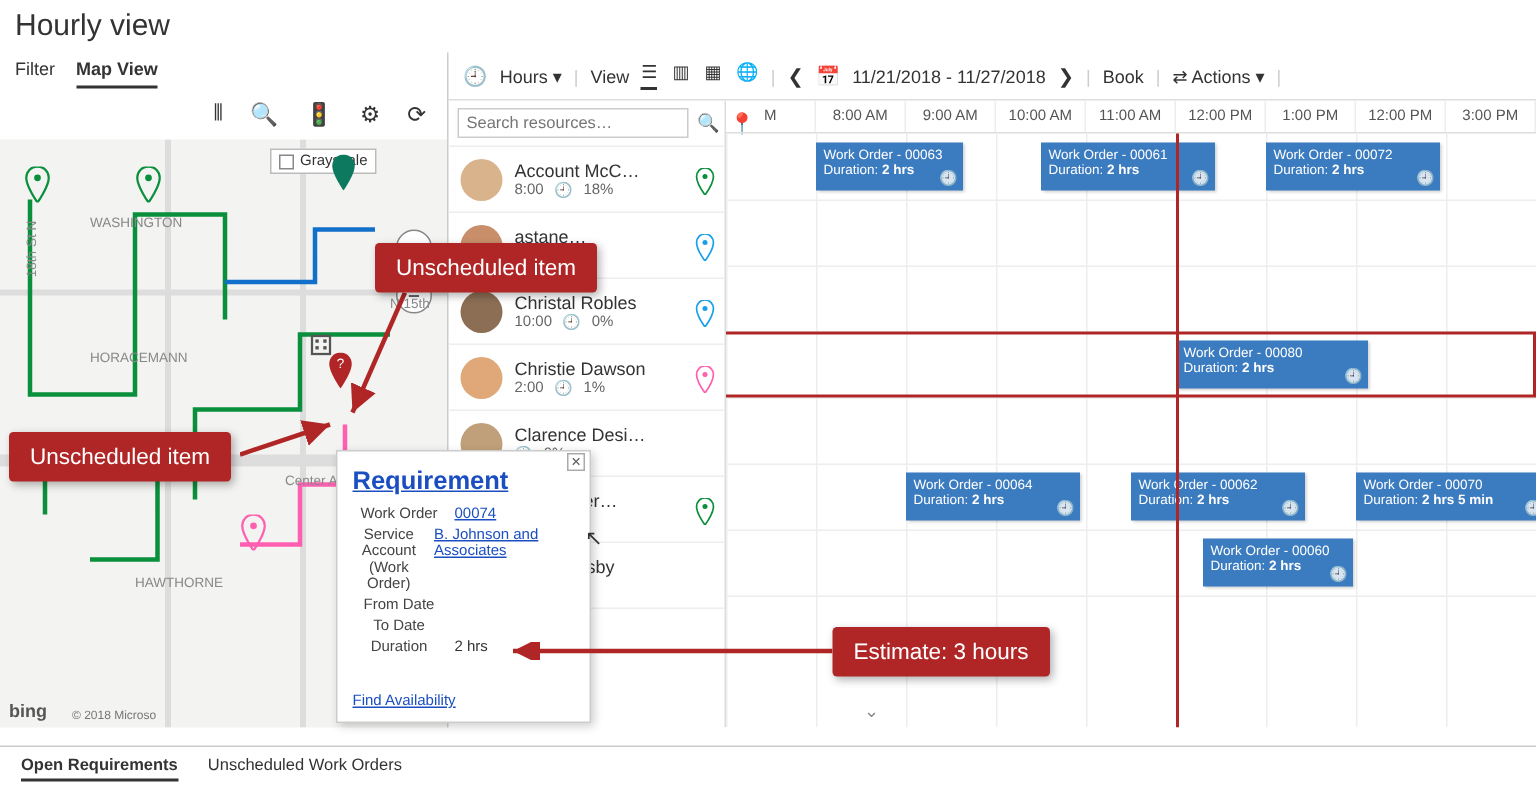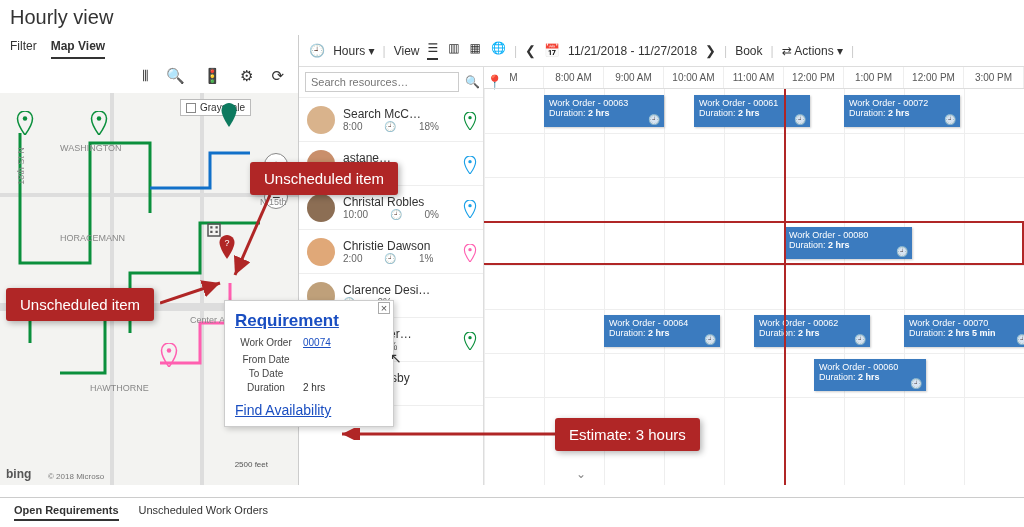--- a/index.html
+++ b/index.html
@@ -30,21 +30,21 @@
 .copyright { position:absolute; bottom:4px; left:48px; font-size:8px; color:#777;text-align:center; }
 .scale { position:absolute; bottom:16px; right:30px; font-size:8px; color:#555; }
 
 
 .req-flyout { position:absolute; left:224px; top:300px; width:170px; background:#fff; border:1px solid #ccc; box-shadow:2px 2px 6px rgba(0,0,0,0.2); padding:10px 10px 8px 10px; font-size:10px; z-index:20;}
 .req-flyout .close { position:absolute; top:1px; right:3px; font-size:11px; cursor:pointer; color:#555; border:1px solid #aaa; width:12px; height:12px; line-height:10px; text-align:center;}
 .req-flyout h4 { color:#1a4ec1; text-decoration:underline; font-size:17px; margin-bottom:6px; font-weight:600;}
 .req-flyout .row { display:flex; margin:3px 0; }
 .req-flyout .lbl { width:68px; text-align:center; padding-right:6px; color:#444;}
 .req-flyout .val a { color:#1a4ec1; text-decoration:underline; }
-.req-flyout .find { color:#1a4ec1; text-decoration:underline; margin-top:6px; display:inline-block; font-size:14px;}
+.req-flyout .find { color:#1a4ec1; text-decoration:underline; margin-top:22px; display:inline-block; font-size:10px;}
 
 
 .right-panel { flex:1; display:flex; flex-direction:column; position: relative; }
 .sched-toolbar { display:flex; align-items:center; gap:8px; padding:6px 10px; border-bottom:1px solid #ddd; font-size:12px; }
 .sched-toolbar .sep { color:#ccc; }
 .sched-toolbar .ico { font-size:13px; cursor:pointer; }
 .view-icons { display:flex; gap:10px; }
 .view-icons span { cursor:pointer; padding-bottom:3px;}
 .view-icons span.active { border-bottom:2px solid #333; }
 
@@ -52,21 +52,21 @@
 
 .sched-body { display:flex; flex:1; overflow:hidden; }
 .res-col { width:185px; border-right:1px solid #ddd; }
 .search-row { display:flex; align-items:center; padding:5px 6px; gap:6px; border-bottom:1px solid #eee;}
 .search-row input { flex:1; border:1px solid #ccc; padding:3px 5px; font-size:11px; }
 .search-row .mag { font-size:12px; color:#555; cursor:pointer;}
 .search-row .pin-ico { font-size:14px; cursor:pointer;}
 .res-row { display:flex; align-items:center; gap:8px; padding:4px 8px; border-bottom:1px solid #eee; position:relative; height:44px;}
 .res-row .avatar { width:28px; height:28px; border-radius:50%; background:#ccc; flex-shrink:0; background-size:cover;}
 .res-row .rname { font-size:12px; white-space:nowrap; overflow:hidden; text-overflow:ellipsis; width:100px;}
-.res-row .rsub { font-size:10px; color:#666; display:flex; align-items:center; gap:22px;}
+.res-row .rsub { font-size:10px; color:#666; display:flex; align-items:center; gap:7px;}
 .res-row .rpin { position:absolute; right:6px; top:14px; font-size:14px;}
 
 .timeline { flex:1; position:relative; overflow:hidden;}
 .time-header { display:flex; height:22px; border-bottom:1px solid #ddd; font-size:10px; color:#555;}
 .time-header div { width:60px; text-align:center; border-right:1px solid #eee; line-height:22px;}
 .grid { position:absolute; top:22px; left:0; right:0; bottom:0;}
 .grid .vline { position:absolute; top:0; bottom:0; width:1px; background:#eee;}
 .grid .hline { position:absolute; left:0; right:0; height:1px; background:#eee;}
 .booking { position:absolute; background:#3b7bbf; color:#fff; font-size:9px; padding:3px 5px; height:32px; overflow:hidden; box-shadow:1px 1px 2px rgba(0,0,0,0.2);}
 .booking .clock { position:absolute; right:3px; bottom:2px; font-size:10px; opacity:0.8;}
@@ -196,21 +196,21 @@
       <div class="res-col">
         <div class="search-row">
           <input type="text" placeholder="Search resources…" style="">
           <span class="mag">🔍</span>
           <span class="pin-ico">📍</span>
         </div>
         <div id="res-list">
             <div class="res-row">
               <div class="avatar" style="background: rgb(217, 179, 140);"></div>
               <div>
-                <div class="rname">Search McC…</div>
+                <div class="rname">Account McC…</div>
                 <div class="rsub">
                   <span>8:00</span>
                   <span>🕘</span>
                   <span>18%</span>
                 </div>
               </div>
               <span class="rpin"><svg width="14" height="18" viewBox="0 0 24 32">
                   <path d="M12 0C6 0 2 5 2 10c0 8 10 22 10 22s10-14 10-22C22 5 18 0 12 0z" fill="none" stroke="#0a8f3c" stroke-width="2"></path>
                   <circle cx="12" cy="10" r="3" fill="#0a8f3c"></circle>
                 </svg></span>
@@ -317,21 +317,21 @@
             <div class="vline" style="left: 360px;"></div>
             <div class="vline" style="left: 420px;"></div>
             <div class="vline" style="left: 480px;"></div>
             <div class="hline" style="top: 44px;"></div>
             <div class="hline" style="top: 88px;"></div>
             <div class="hline" style="top: 132px;"></div>
             <div class="hline" style="top: 176px;"></div>
             <div class="hline" style="top: 220px;"></div>
             <div class="hline" style="top: 264px;"></div>
             <div class="hline" style="top: 308px;"></div>
-            <div class="booking" style="top: 6px; left: 60px; width: 120px;">
+            <div class="booking" style="top: 6px; left: 60px; width: 98px;">
               <div>Work Order - 00063</div>
               <div>Duration: <b>2 hrs</b></div>
               <span class="clock">🕘</span>
             </div>
             <div class="booking" style="top: 6px; left: 210px; width: 116px;">
               <div>Work Order - 00061</div>
               <div>Duration: <b>2 hrs</b></div>
               <span class="clock">🕘</span>
             </div>
             <div class="booking" style="top: 6px; left: 360px; width: 116px;">
@@ -352,21 +352,21 @@
             <div class="booking" style="top: 226px; left: 270px; width: 116px;">
               <div>Work Order - 00062</div>
               <div>Duration: <b>2 hrs</b></div>
               <span class="clock">🕘</span>
             </div>
             <div class="booking" style="top: 226px; left: 420px; width: 128px;">
               <div>Work Order - 00070</div>
               <div>Duration: <b>2 hrs 5 min</b></div>
               <span class="clock">🕘</span>
             </div>
-            <div class="booking" style="top: 270px; left: 330px; width: 112px;">
+            <div class="booking" style="top: 270px; left: 318px; width: 100px;">
               <div>Work Order - 00060</div>
               <div>Duration: <b>2 hrs</b></div>
               <span class="clock">🕘</span>
             </div>
           </div>
         <div class="now-line" style="left:300px;"></div>
         <div class="sel-row" style="top:154px;"></div>
         <span class="expand-arrow">⌄</span>
       </div>
     </div>
@@ -379,20 +379,22 @@
 </div>
 
 <div class="req-flyout">
   <span class="close">×</span>
   <h4>Requirement</h4>
   <div class="row">
       <span class="lbl">Work Order</span>
       <span class="val"><a href="#">00074</a></span>
     </div>
   <div class="row">
+      <span class="lbl">Service Account (Work Order)</span>
+      <span class="val"><a href="#">B. Johnson and Associates</a></span>
     </div>
   <div class="row">
       <span class="lbl">From Date</span>
       <span class="val"></span>
     </div>
   <div class="row">
       <span class="lbl">To Date</span>
       <span class="val"></span>
     </div>
   <div class="row">

